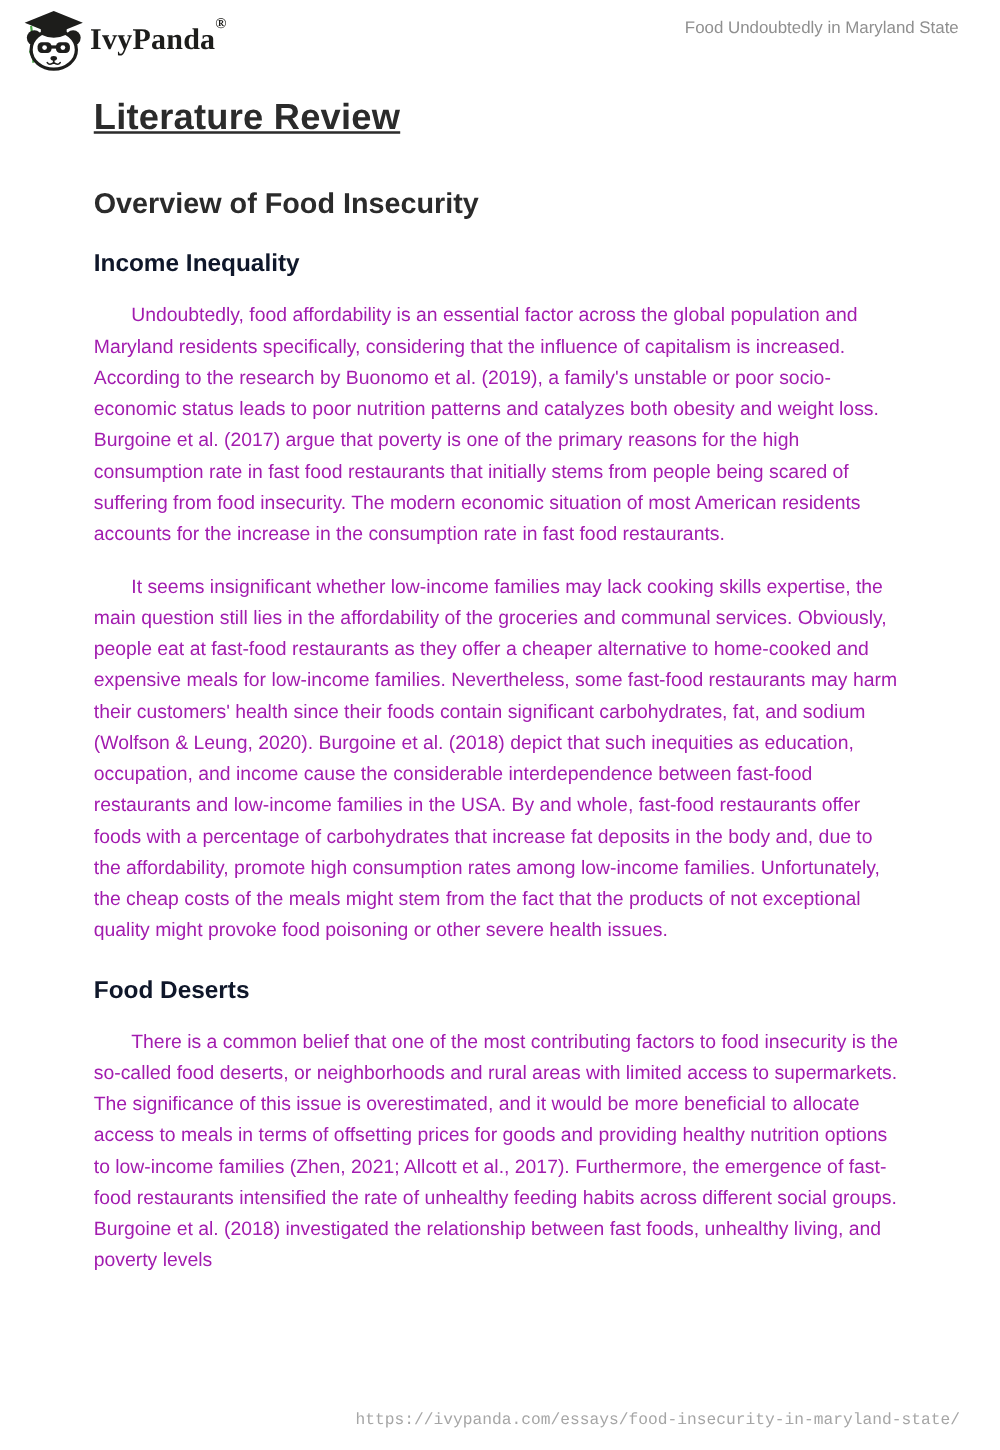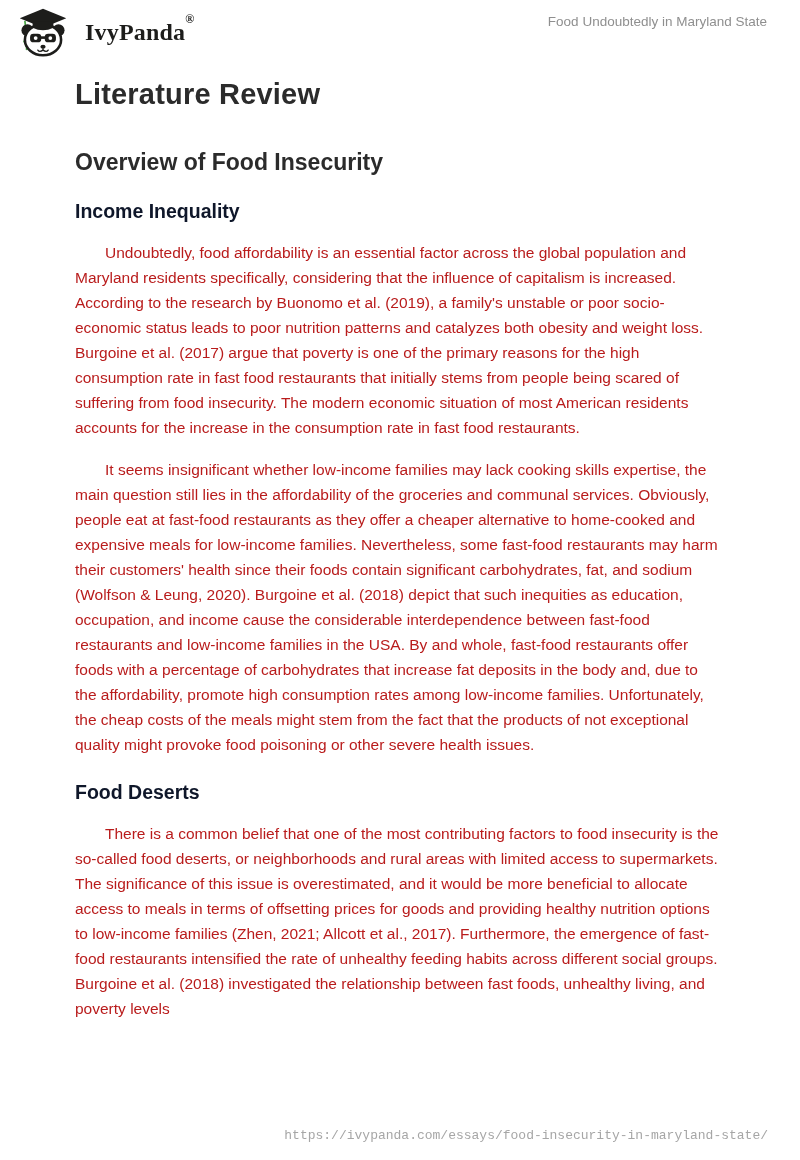--- a/index.html
+++ b/index.html
@@ -18,21 +18,21 @@
     position: relative;
     height: 58px;
     width: 100%;
   }
   .logo-wrap {
     position: absolute;
     left: 14px;
     top: 7px;
     display: flex;
     align-items: center;
-    gap: 13px;
+    gap: 0;
   }
   .logo-icon { width: 58px; height: 50px; display: block; }
   .logo-text {
     font-family: "Liberation Serif", serif;
     font-weight: bold;
     font-size: 24px;
     color: #1d1d1b;
     letter-spacing: 0.2px;
   }
   .logo-reg {
@@ -55,38 +55,39 @@
   
   .content {
     padding: 0 78px 0 75px;
   }
   h1.article-title {
     margin-top: 20px;
     font-size: 29px;
     font-weight: bold;
     color: #2b2b2b;
     letter-spacing: 0.2px;
+    text-decoration: underline;
   }
   h2.section-heading {
     margin-top: 38px;
     font-size: 23px;
     font-weight: bold;
     color: #2b2b2b;
   }
   h3.sub-heading {
     margin-top: 24px;
     font-size: 19.5px;
     font-weight: bold;
     color: #0f172a;
   }
   p.body-paragraph {
     margin-top: 17px;
     font-size: 15.5px;
     line-height: 25px;
-    color: #b91c1c;
+    color: #a21caf;
     text-indent: 30px;
     text-align: left;
   }
 
   
   .page-footer {
     position: absolute;
     right: 32px;
     bottom: 17px;
     font-size: 13px;

